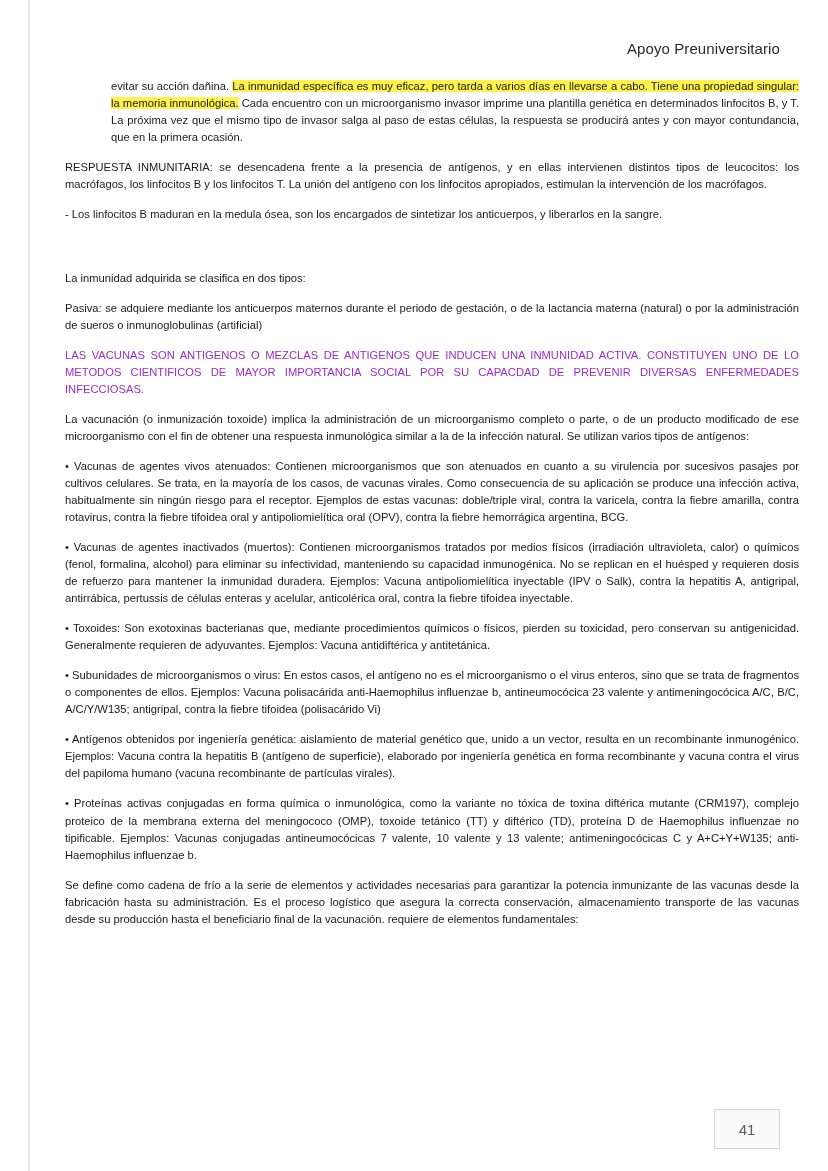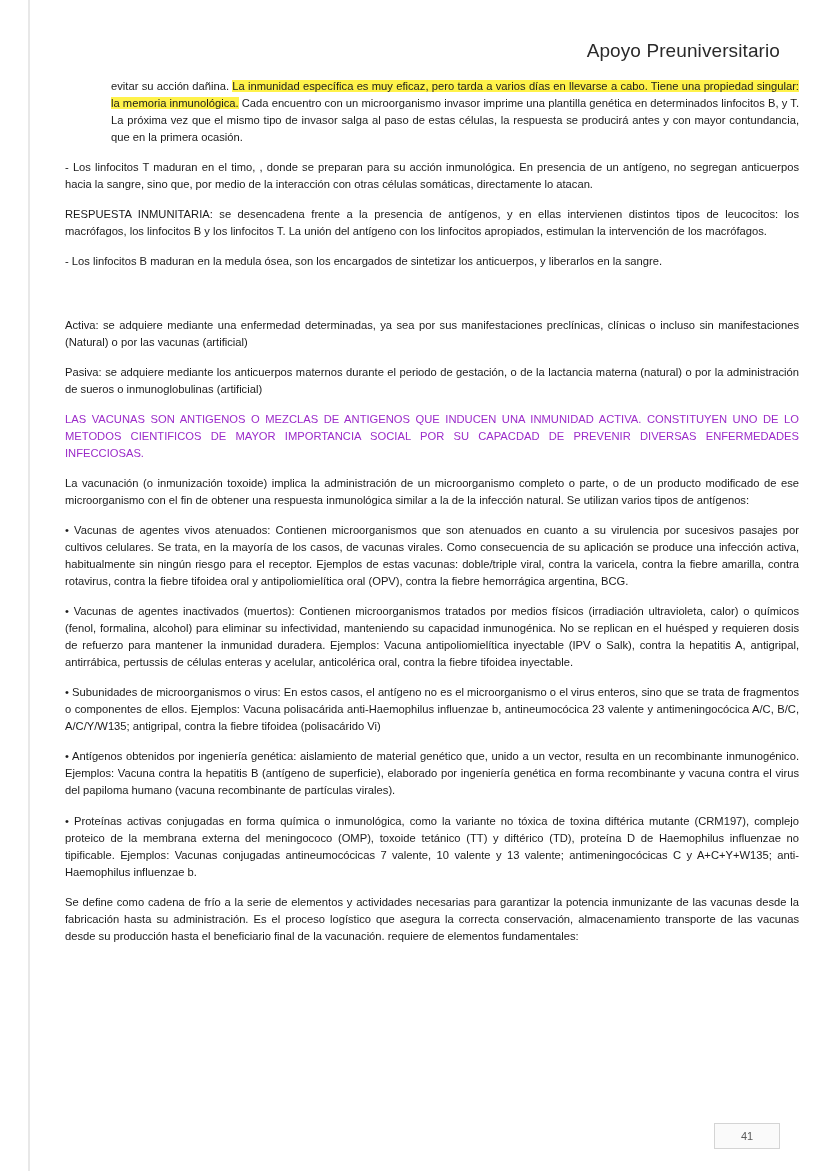--- a/index.html
+++ b/index.html
@@ -28,21 +28,21 @@
     left: 28px;
     top: 0;
     width: 2px;
     height: 1171px;
     background: #e8e8e8;
   }
   .header {
     position: absolute;
     right: 48px;
     top: 40px;
-    font-size: 19px;
+    font-size: 15px;
     color: #2a2a2a;
     letter-spacing: 0.1px;
   }
   .content {
     position: absolute;
     left: 65px;
     top: 78px;
     width: 734px;
   }
   p {
@@ -61,65 +61,65 @@
   .purple {
     color: #9b2bc9;
     margin-top: 12px;
   }
   .spacer-lg { height: 34px; }
   .footer-box {
     position: absolute;
     right: 48px;
     bottom: 22px;
     width: 66px;
-    height: 26px;
+    height: 40px;
     border: 1px solid #d4d4d4;
     background: #fafafa;
     display: flex;
     align-items: center;
     justify-content: center;
-    font-size: 11px;
+    font-size: 15px;
     color: #5a5a5a;
   }
 </style>
 </head>
 <body>
 
 <div class="page">
 
   <div class="left-rule"></div>
 
   <div class="header">Apoyo Preuniversitario</div>
 
   <div class="content">
 
     <p class="indent"><span>evitar su acción dañina. </span><span class="hl">La inmunidad específica es muy eficaz, pero tarda a varios días en llevarse a cabo. Tiene una propiedad singular: la memoria inmunológica.</span><span> Cada encuentro con un microorganismo invasor imprime una plantilla genética en determinados linfocitos B, y T. La próxima vez que el mismo tipo de invasor salga al paso de estas células, la respuesta se producirá antes y con mayor contundancia, que en la primera ocasión.</span></p>
 
-    <p>- Los linfocitos T maduran en el timo, , donde se preparan para su acción inmunológica. En presencia de un antígeno, no segregan anticuerpos hacia la sangre, sino que, por medio de la interacción con otras células somáticas, directamente lo atacan.</p>
 
     <p>RESPUESTA INMUNITARIA: se desencadena frente a la presencia de antígenos, y en ellas intervienen distintos tipos de leucocitos: los macrófagos, los linfocitos B y los linfocitos T. La unión del antígeno con los linfocitos apropiados, estimulan la intervención de los macrófagos.</p>
 
     <p>- Los linfocitos B maduran en la medula ósea, son los encargados de sintetizar los anticuerpos, y liberarlos en la sangre.</p>
 
     <div class="spacer-lg"></div>
 
 
+    <p>La inmunidad adquirida se clasifica en dos tipos:</p>
 
-    <p>Activa: se adquiere mediante una enfermedad determinadas, ya sea por sus manifestaciones preclínicas, clínicas o incluso sin manifestaciones (Natural) o por las vacunas (artificial)</p>
 
     <p>Pasiva: se adquiere mediante los anticuerpos maternos durante el periodo de gestación, o de la lactancia materna (natural) o por la administración de sueros o inmunoglobulinas (artificial)</p>
 
     <p class="purple">LAS VACUNAS SON ANTIGENOS O MEZCLAS DE ANTIGENOS QUE INDUCEN UNA INMUNIDAD ACTIVA. CONSTITUYEN UNO DE LO METODOS CIENTIFICOS DE MAYOR IMPORTANCIA SOCIAL POR SU CAPACDAD DE PREVENIR DIVERSAS ENFERMEDADES INFECCIOSAS.</p>
 
     <p>La vacunación (o inmunización toxoide) implica la administración de un microorganismo completo o parte, o de un producto modificado de ese microorganismo con el fin de obtener una respuesta inmunológica similar a la de la infección natural. Se utilizan varios tipos de antígenos:</p>
 
     <p>• Vacunas de agentes vivos atenuados: Contienen microorganismos que son atenuados en cuanto a su virulencia por sucesivos pasajes por cultivos celulares. Se trata, en la mayoría de los casos, de vacunas virales. Como consecuencia de su aplicación se produce una infección activa, habitualmente sin ningún riesgo para el receptor. Ejemplos de estas vacunas: doble/triple viral, contra la varicela, contra la fiebre amarilla, contra rotavirus, contra la fiebre tifoidea oral y antipoliomielítica oral (OPV), contra la fiebre hemorrágica argentina, BCG.</p>
 
     <p>• Vacunas de agentes inactivados (muertos): Contienen microorganismos tratados por medios físicos (irradiación ultravioleta, calor) o químicos (fenol, formalina, alcohol) para eliminar su infectividad, manteniendo su capacidad inmunogénica. No se replican en el huésped y requieren dosis de refuerzo para mantener la inmunidad duradera. Ejemplos: Vacuna antipoliomielítica inyectable (IPV o Salk), contra la hepatitis A, antigripal, antirrábica, pertussis de células enteras y acelular, anticolérica oral, contra la fiebre tifoidea inyectable.</p>
 
+    <p>• Toxoides: Son exotoxinas bacterianas que, mediante procedimientos químicos o físicos, pierden su toxicidad, pero conservan su antigenicidad. Generalmente requieren de adyuvantes. Ejemplos: Vacuna antidiftérica y antitetánica.</p>
 
     <p>• Subunidades de microorganismos o virus: En estos casos, el antígeno no es el microorganismo o el virus enteros, sino que se trata de fragmentos o componentes de ellos. Ejemplos: Vacuna polisacárida anti-Haemophilus influenzae b, antineumocócica 23 valente y antimeningocócica A/C, B/C, A/C/Y/W135; antigripal, contra la fiebre tifoidea (polisacárido Vi)</p>
 
     <p>• Antígenos obtenidos por ingeniería genética: aislamiento de material genético que, unido a un vector, resulta en un recombinante inmunogénico. Ejemplos: Vacuna contra la hepatitis B (antígeno de superficie), elaborado por ingeniería genética en forma recombinante y vacuna contra el virus del papiloma humano (vacuna recombinante de partículas virales).</p>
 
     <p>• Proteínas activas conjugadas en forma química o inmunológica, como la variante no tóxica de toxina diftérica mutante (CRM197), complejo proteico de la membrana externa del meningococo (OMP), toxoide tetánico (TT) y diftérico (TD), proteína D de Haemophilus influenzae no tipificable. Ejemplos: Vacunas conjugadas antineumocócicas 7 valente, 10 valente y 13 valente; antimeningocócicas C y A+C+Y+W135; anti-Haemophilus influenzae b.</p>
 
     <p>Se define como cadena de frío a la serie de elementos y actividades necesarias para garantizar la potencia inmunizante de las vacunas desde la fabricación hasta su administración. Es el proceso logístico que asegura la correcta conservación, almacenamiento  transporte de las vacunas desde su producción hasta el beneficiario final de la vacunación. requiere de elementos fundamentales:</p>
 
   </div>

